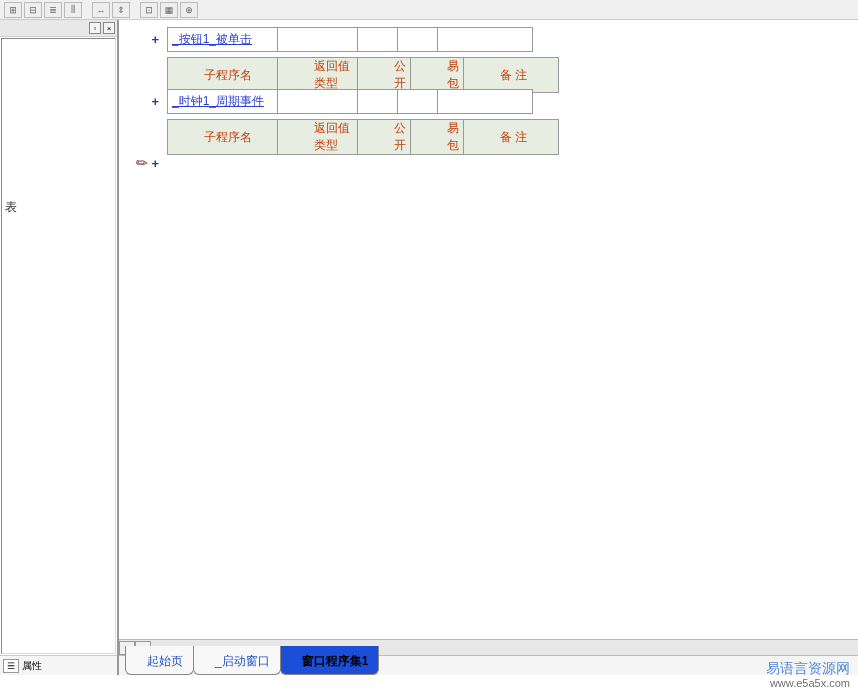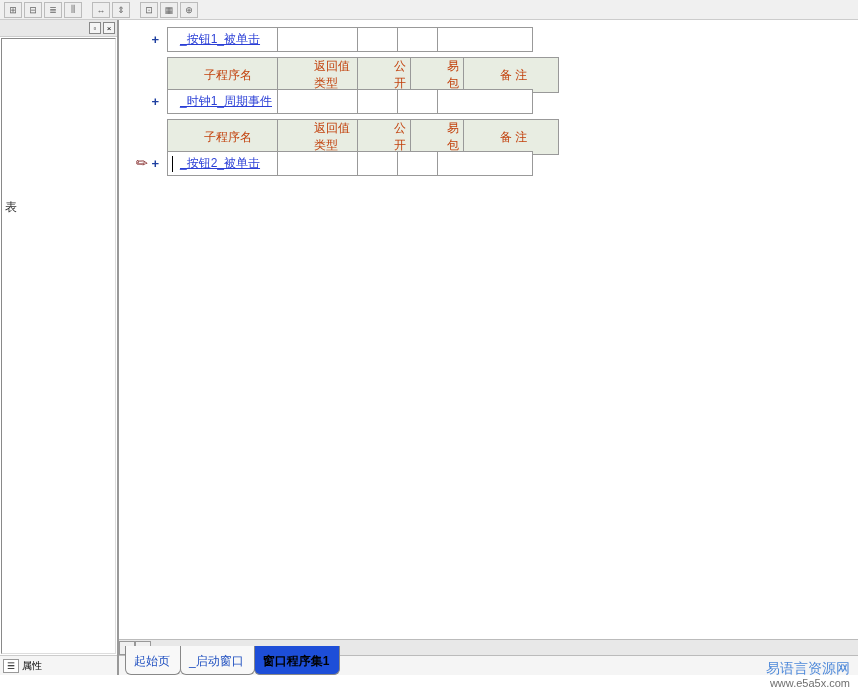--- a/index.html
+++ b/index.html
@@ -155,21 +155,20 @@
 }
 .col-name { width: 110px; }
 .col-ret  { width: 80px; }
 .col-pub  { width: 40px; }
 .col-easy { width: 40px; }
 .col-note { width: 95px; margin-left: 36px; }
 .sub-link {
   color: #2b3fd6;
   text-decoration: underline;
   cursor: pointer;
-  margin-left: 8px;
 }
 .cursor-cell { position: relative; }
 .text-cursor {
   position: absolute;
   left: 4px;
   top: 4px;
   width: 1px;
   height: 16px;
   background: #000;
 }
@@ -195,21 +194,21 @@
   align-items: flex-end;
   padding-left: 6px;
   position: relative;
 }
 .tab {
   height: 29px;
   border: 1px solid #888;
   border-top: none;
   border-bottom-left-radius: 6px;
   border-bottom-right-radius: 6px;
-  padding: 2px 10px 0 8px;
+  padding: 2px 10px 0 21px;
   margin-right: -1px;
   background: #f8f8f8;
   font-size: 12px;
   color: #2050c0;
   display: flex;
   align-items: center;
   position: relative;
 }
 .tab.active {
   background: #1d4ed8;
@@ -325,31 +324,20 @@
                   <th class="col-note">备 注</th>
                 </tr>
               </tbody>
             </table>
           </div>
           <div class="code-row">
             <div class="gutter">
               <span class="pen-icon">✎</span>
               <span class="plus-icon">+</span>
             </div>
-            <table class="sub-table">
-              <tbody>
-                <tr>
-                  <td class="col-name cursor-cell"><span class="text-cursor"></span><span class="sub-link">_按钮2_被单击</span></td>
-                  <td class="col-ret"></td>
-                  <td class="col-pub"></td>
-                  <td class="col-easy"></td>
-                  <td class="col-note"></td>
-                </tr>
-              </tbody>
-            </table>
           </div>
         </div>
       </div>
 
     <div class="hscroll-stub">
       <span class="scroll-btn">◂</span>
       <span class="scroll-btn">▸</span>
     </div>
 
     <div class="bottom-tabs" id="bottom-tabs">

